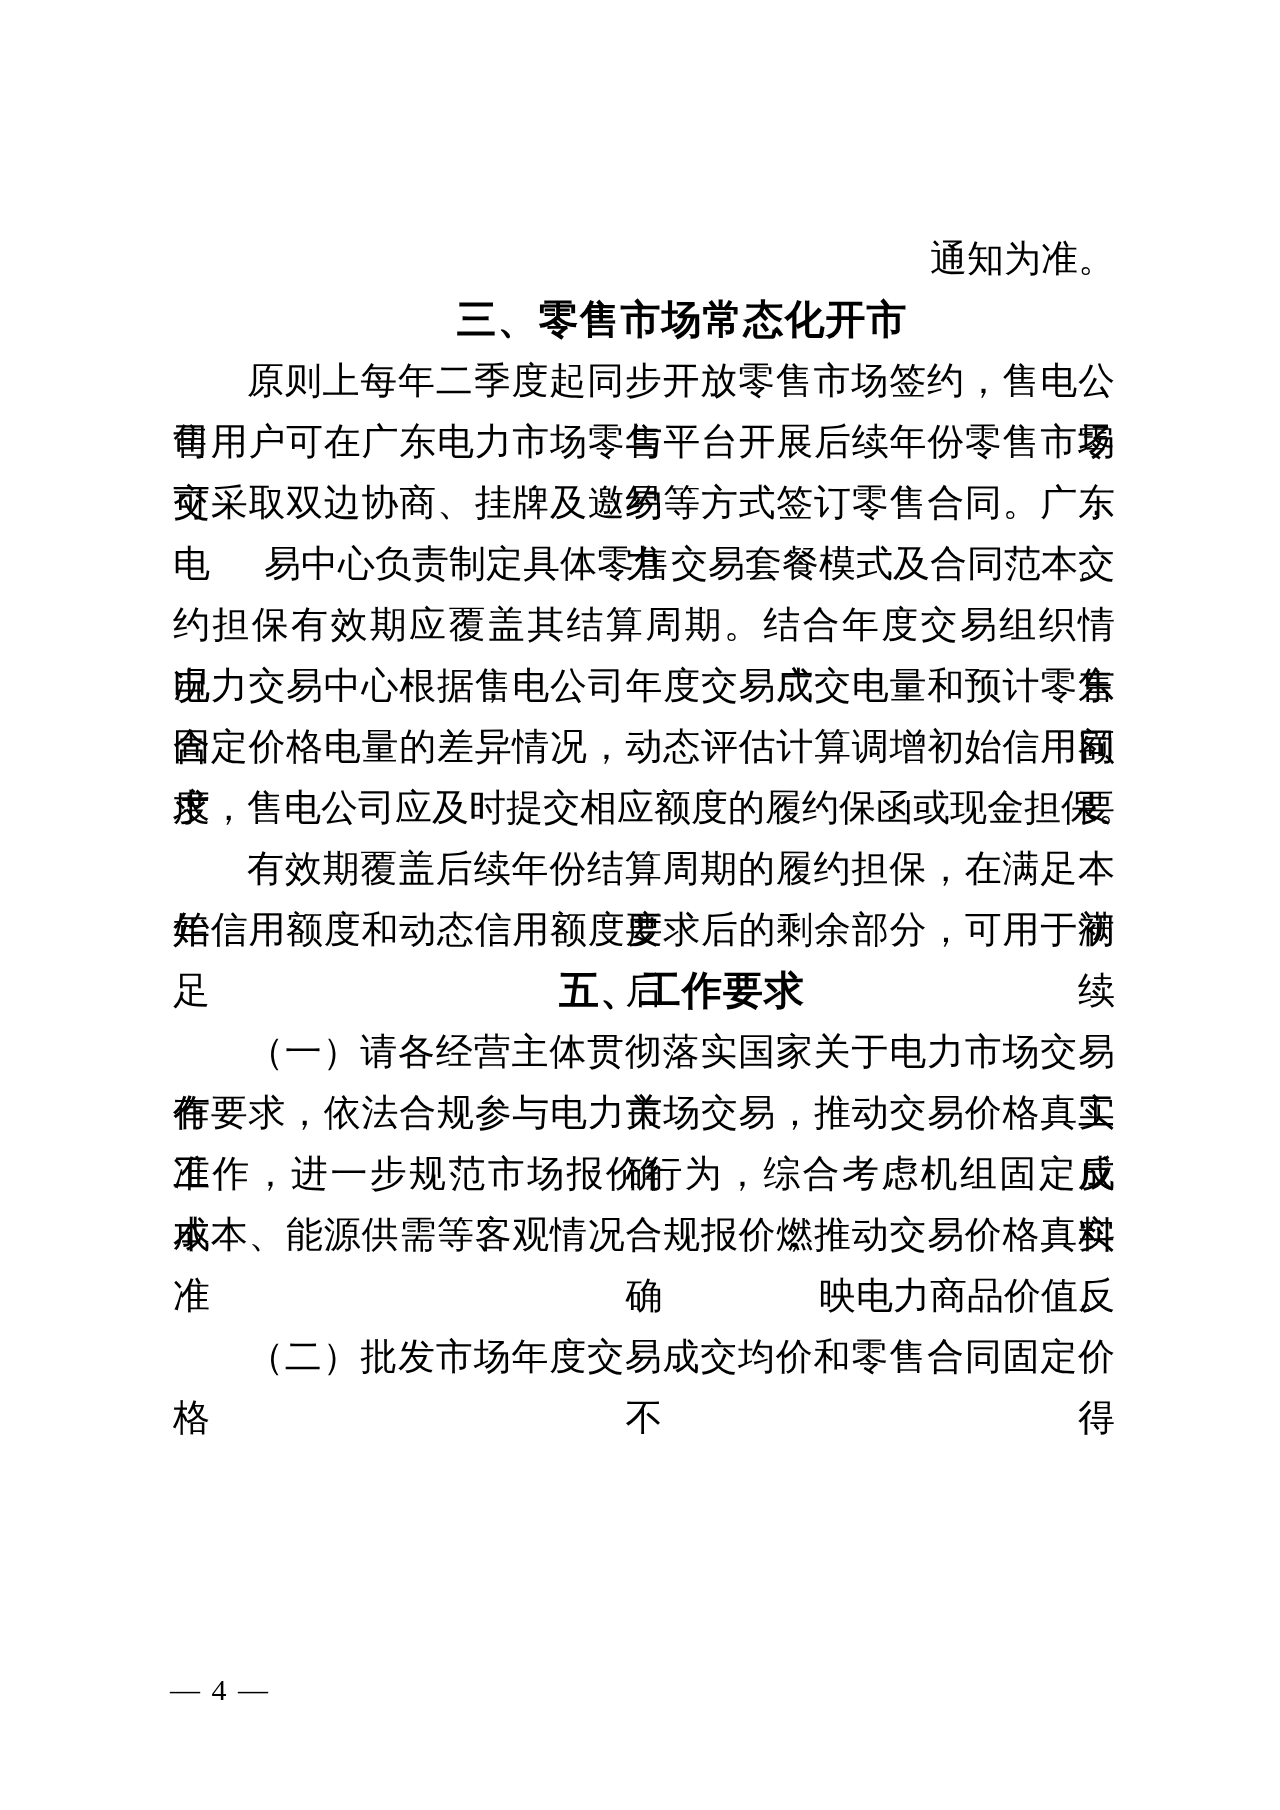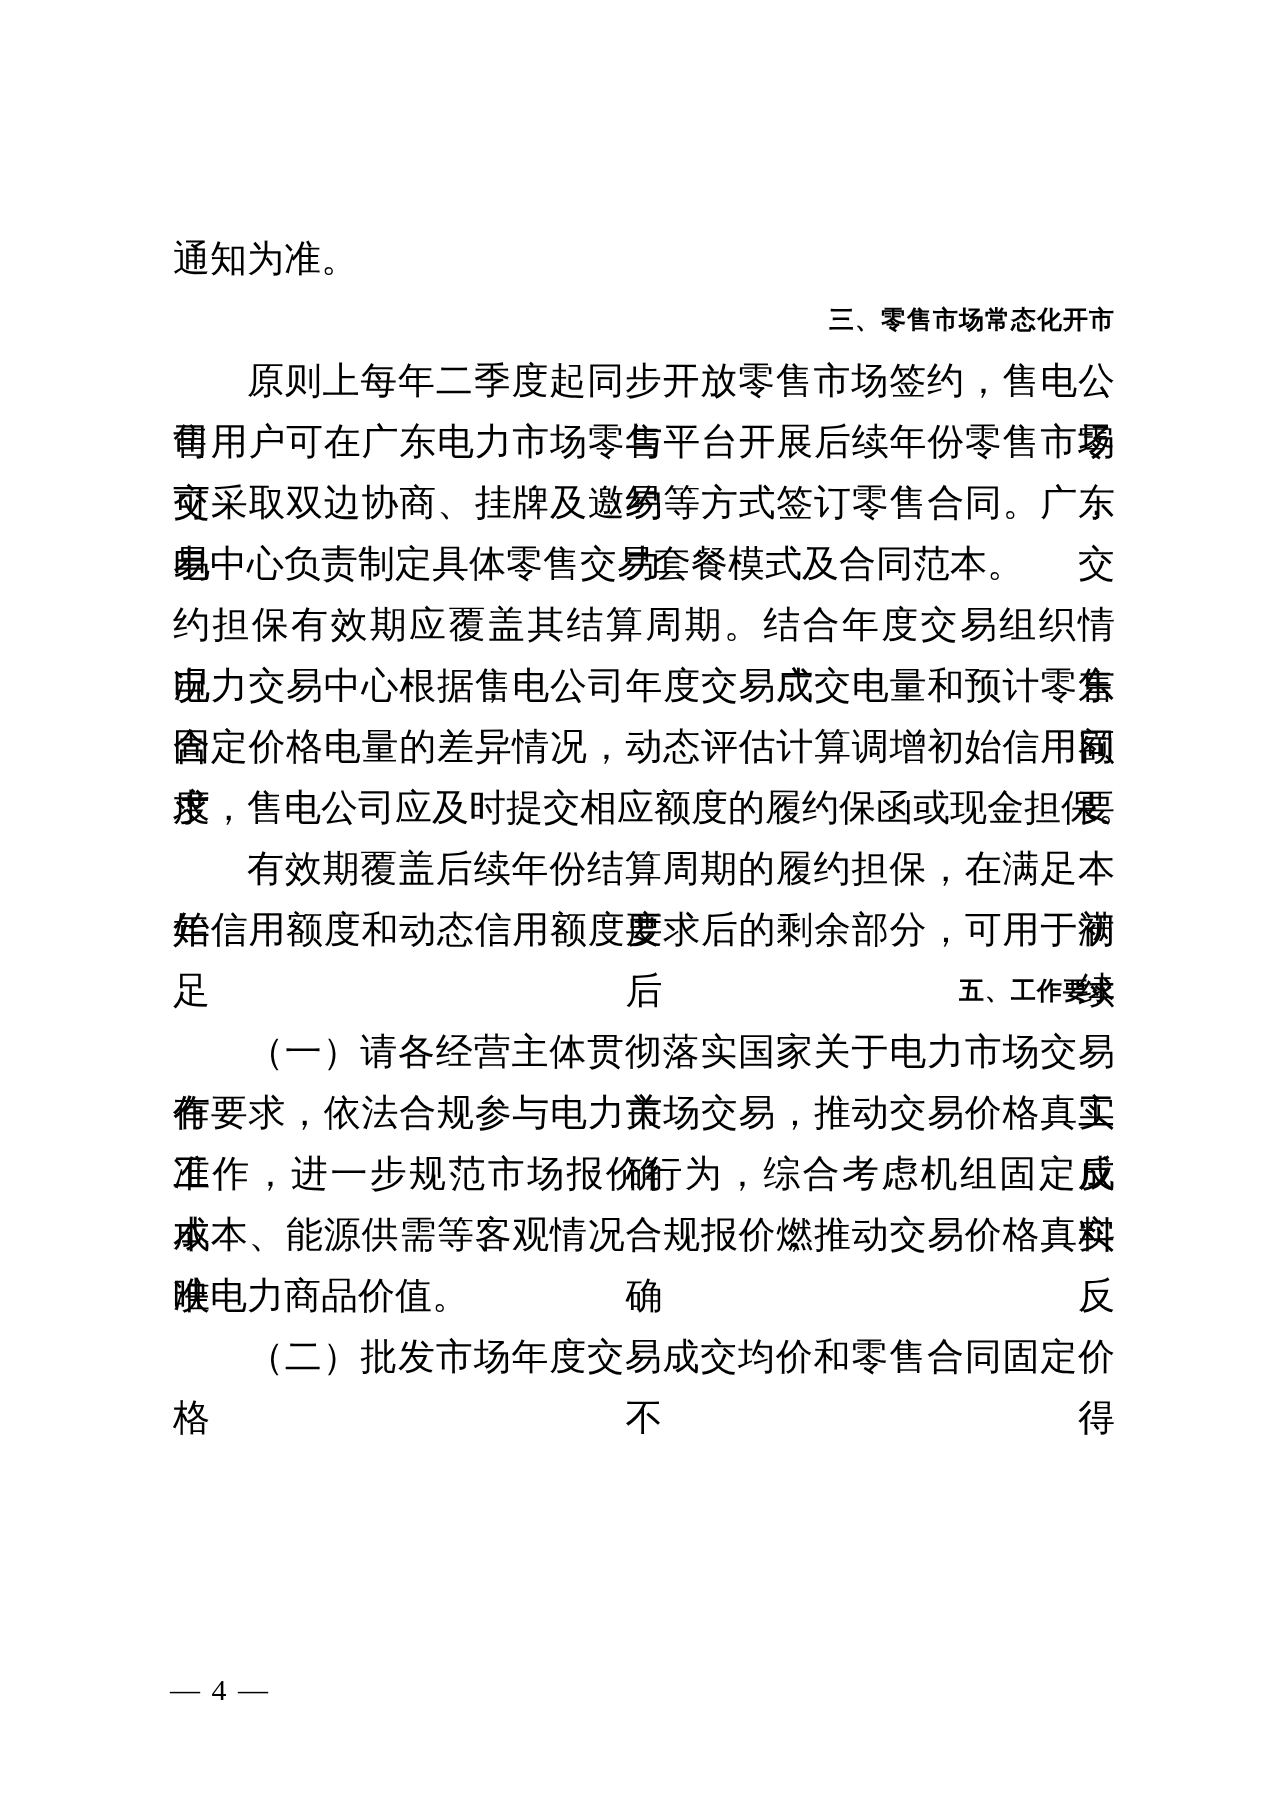--- a/index.html
+++ b/index.html
@@ -38,29 +38,29 @@
   }
   
   .ln.first {
     white-space: normal;
     text-indent: 74px;
     text-align: justify;
     text-align-last: justify;
   }
   
   .ln.end {
-    text-align: left;
+    text-align: right;
   }
   
   .ln.heading {
     text-indent: 76px;
-    text-align: right;
+    text-align: center;
     font-family: Liberation Serif, serif;
     font-weight: 700;
-    font-size: 25px;
+    font-size: 40px;
     letter-spacing: 1px;
   }
   .page-number {
     position: absolute;
     left: 170px;
     top: 1672px;
     font-family: "Liberation Serif", "DejaVu Serif", serif;
     font-size: 30px;
     line-height: 36px;
     color: #000000;

